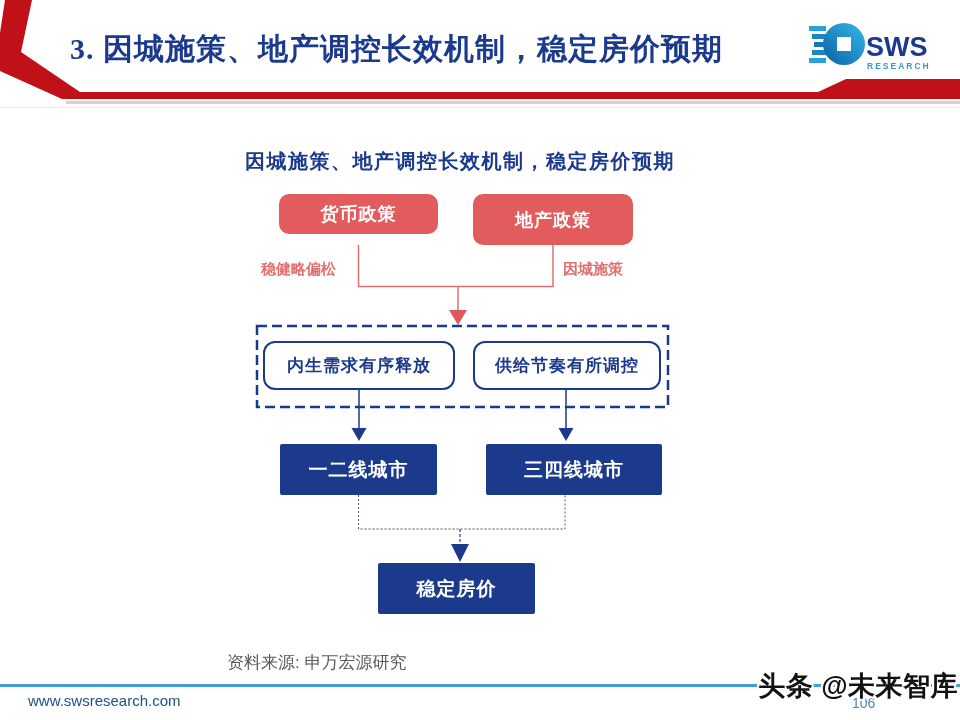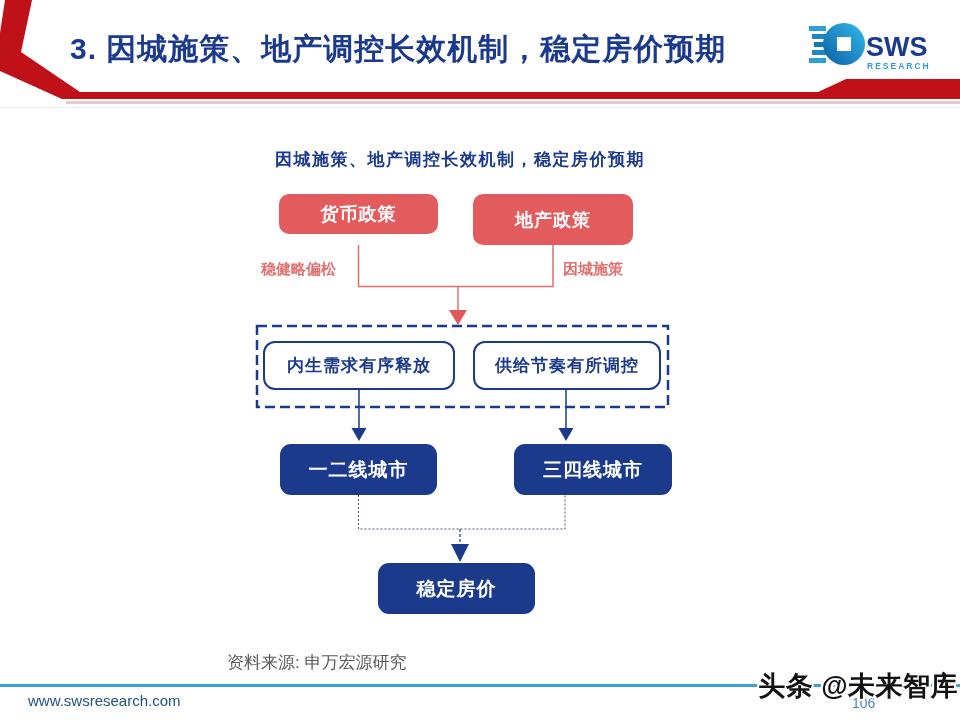--- a/index.html
+++ b/index.html
@@ -10,44 +10,44 @@
   html,body{margin:0;padding:0;background:#888;}
   .slide{
     position:relative;width:960px;height:720px;background:#ffffff;
     overflow:hidden;font-family:"Liberation Sans","DejaVu Sans",sans-serif;
   }
   svg{display:block;}
   
   .header-ribbon{position:absolute;left:0;top:0;width:960px;height:110px;z-index:0;}
   .header-title{
     position:absolute;left:70px;top:26px;width:720px;height:46px;line-height:46px;
-    font-family:Liberation Sans, sans-serif;
+    font-family:Liberation Serif, serif;
     font-size:30px;font-weight:bold;color:var(--title-navy);letter-spacing:1px;white-space:nowrap;
   }
   .logo{position:absolute;left:806px;top:14px;width:150px;height:62px;z-index:2;}
   
   .connector-layer{position:absolute;left:0;top:0;width:960px;height:720px;z-index:1;pointer-events:none;}
   .stroke-coral{stroke:var(--coral-light);stroke-width:1.5;fill:none;}
   .fill-coral{fill:#E0585C;}
   .stroke-navy{stroke:var(--navy);stroke-width:1.5;fill:none;}
   .fill-navy{fill:var(--navy);}
   .dashed-frame{stroke:var(--navy);stroke-width:2.5;fill:none;stroke-dasharray:10 5;}
   .dotted{stroke:#4A5578;stroke-width:1;fill:none;stroke-dasharray:2 2;}
   .dash-short{stroke:var(--navy);stroke-width:1.2;fill:none;stroke-dasharray:3 2;}
   .diagram-title{
     position:absolute;left:230px;top:148px;width:460px;text-align:center;
-    font-size:17px;font-weight:bold;letter-spacing:1.5px;color:var(--title-navy);z-index:2;white-space:nowrap;
+    font-size:20px;font-weight:bold;letter-spacing:1.5px;color:var(--title-navy);z-index:2;white-space:nowrap;
   }
   .dbox{
     position:absolute;z-index:2;display:flex;align-items:center;justify-content:center;
     font-weight:bold;letter-spacing:1px;white-space:nowrap;box-sizing:border-box;
   }
   .red-box{background:var(--coral);color:#fff;border-radius:10px;font-size:18px;}
   .white-box{background:#fff;color:var(--navy);border:2px solid var(--navy);border-radius:12px;font-size:17px;}
-  .navy-box{background:var(--navy);color:#fff;border-radius:11px;font-size:19px;}
+  .navy-box{background:var(--navy);color:#fff;border-radius:2px;font-size:19px;}
   .coral-label{
     position:absolute;z-index:2;font-size:15px;font-weight:bold;color:var(--coral-light);white-space:nowrap;
   }
   
   .source-note{position:absolute;left:227px;top:651px;font-size:17px;color:var(--gray-text);z-index:2;}
   .footer-line{position:absolute;left:0;top:684px;width:960px;height:3px;background:var(--footer-line);z-index:2;}
   .header-underline{position:absolute;left:0;top:107px;width:960px;height:1px;background:#ececec;z-index:0;}
   .footer-url{position:absolute;left:28px;top:692px;font-size:15px;color:var(--link-navy);z-index:2;}
   .page-number{position:absolute;left:852px;top:695px;font-size:14px;color:var(--page-blue);z-index:3;}
   .watermark{
@@ -115,21 +115,21 @@
   <div class="dbox red-box" style="left:279px;top:194px;width:159px;height:40px;">货币政策</div>
   <div class="dbox red-box" style="left:473px;top:194px;width:160px;height:51px;">地产政策</div>
 
   <div class="coral-label" style="left:261px;top:260px;">稳健略偏松</div>
   <div class="coral-label" style="left:563px;top:260px;">因城施策</div>
 
   <div class="dbox white-box" style="left:263px;top:341px;width:192px;height:49px;">内生需求有序释放</div>
   <div class="dbox white-box" style="left:473px;top:341px;width:188px;height:49px;">供给节奏有所调控</div>
 
   <div class="dbox navy-box" style="left:280px;top:444px;width:157px;height:51px;">一二线城市</div>
-  <div class="dbox navy-box" style="left:514px;top:444px;width:158px;height:51px;">三四线城市</div>
+  <div class="dbox navy-box" style="left:486px;top:444px;width:176px;height:51px;">三四线城市</div>
 
   <div class="dbox navy-box" style="left:378px;top:563px;width:157px;height:51px;">稳定房价</div>
 
   <div class="source-note">资料来源: 申万宏源研究</div>
 
   <div class="footer-line"></div>
   <div class="footer-url">www.swsresearch.com</div>
   <div class="page-number">106</div>
   <div class="watermark">头条 @未来智库</div>
 

